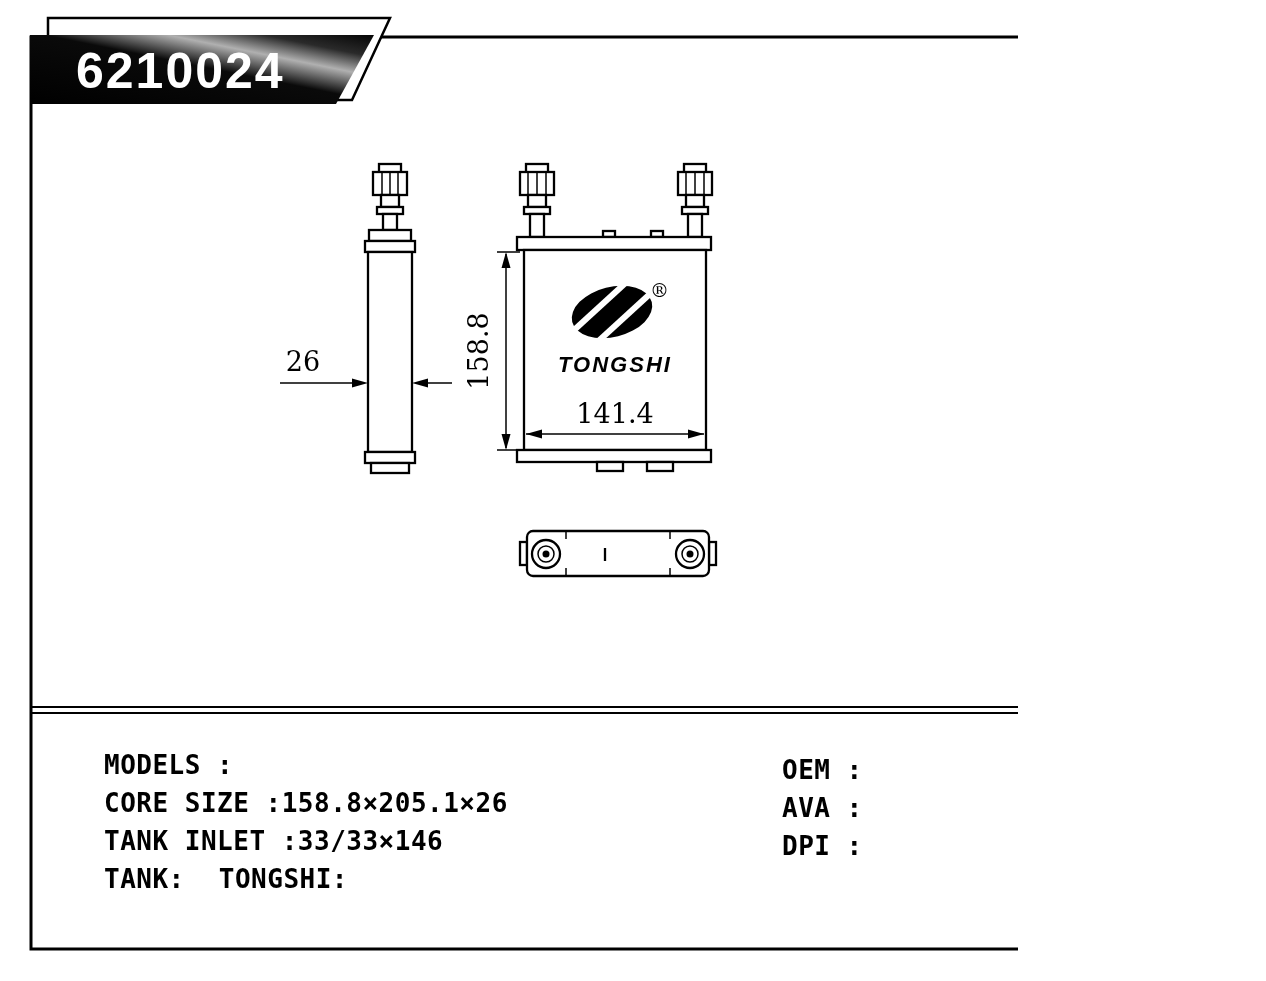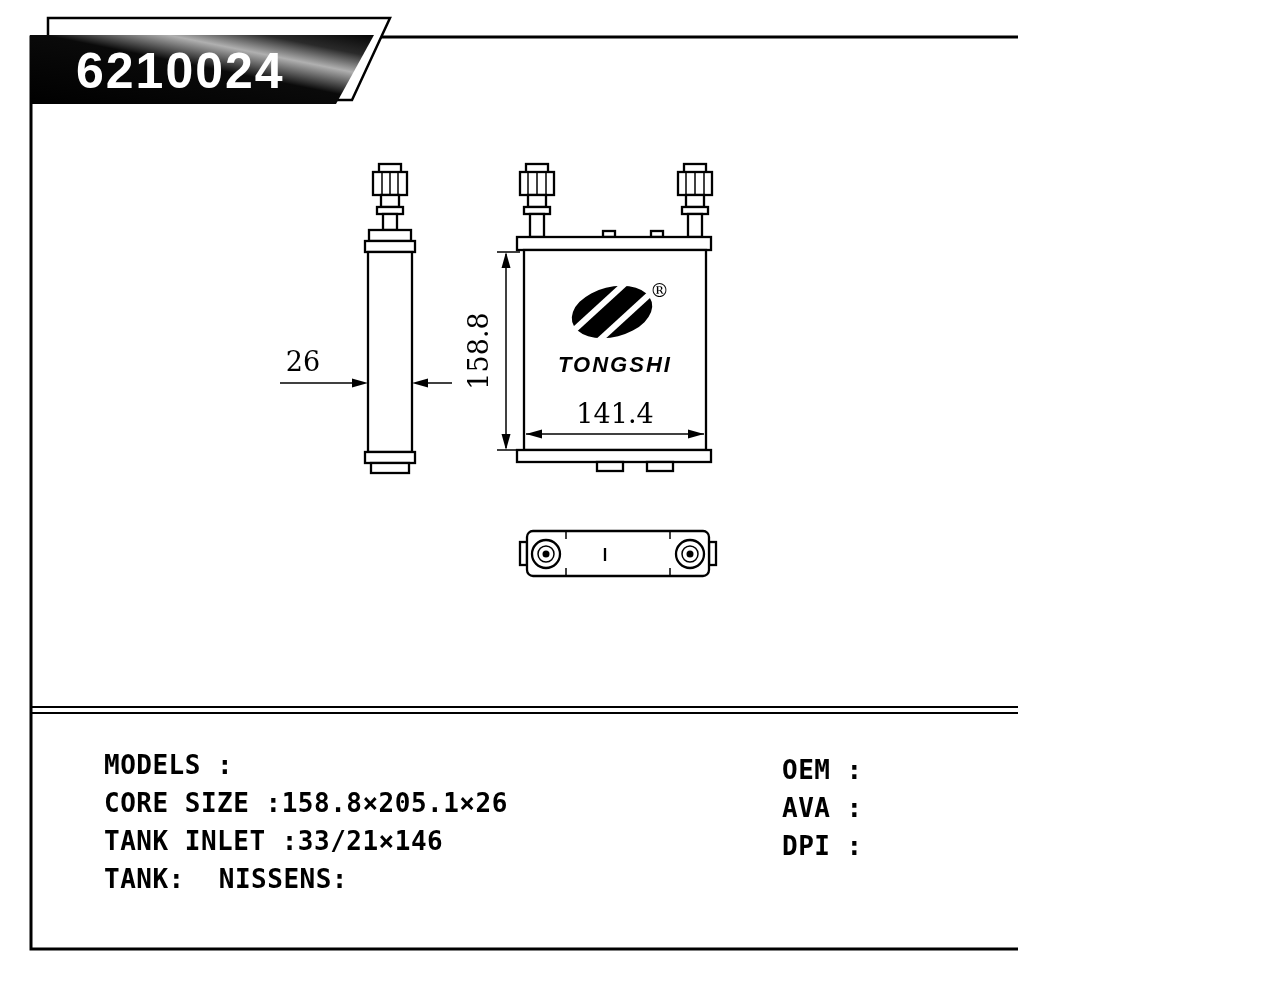--- a/index.html
+++ b/index.html
@@ -150,22 +150,22 @@
         <circle class="thin" cx="690" cy="554" r="8"></circle>
         <circle class="blk" cx="690" cy="554" r="3.5"></circle>
       </g>
       <line class="ln" x1="605" y1="548" x2="605" y2="561"></line>
     </g>
   </svg>
 
   <div class="specs-left">
     <div class="spec-row"><span class="spec-label">MODELS :</span><span class="spec-value"></span></div>
     <div class="spec-row"><span class="spec-label">CORE SIZE :</span><span class="spec-value">158.8×205.1×26</span></div>
-    <div class="spec-row"><span class="spec-label">TANK INLET :</span><span class="spec-value">33/21×146</span></div>
-    <div class="spec-row"><span class="spec-label">TANK:</span><span class="spec-value gap">NISSENS:</span></div>
+    <div class="spec-row"><span class="spec-label">TANK INLET :</span><span class="spec-value">33/33×146</span></div>
+    <div class="spec-row"><span class="spec-label">TANK:</span><span class="spec-value gap">TONGSHI:</span></div>
   </div>
 
   <div class="specs-right">
     <div class="spec-row"><span class="spec-label">OEM :</span></div>
     <div class="spec-row"><span class="spec-label">AVA :</span></div>
     <div class="spec-row"><span class="spec-label">DPI :</span></div>
   </div>
 
 </div>
 

